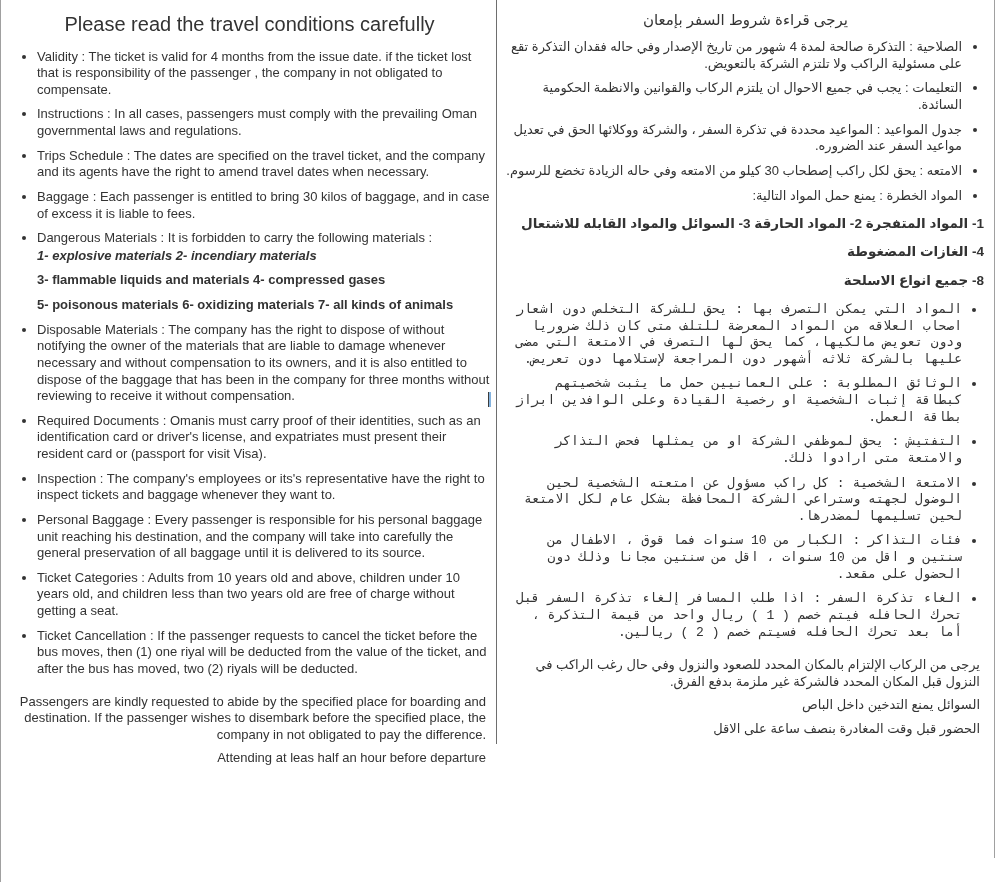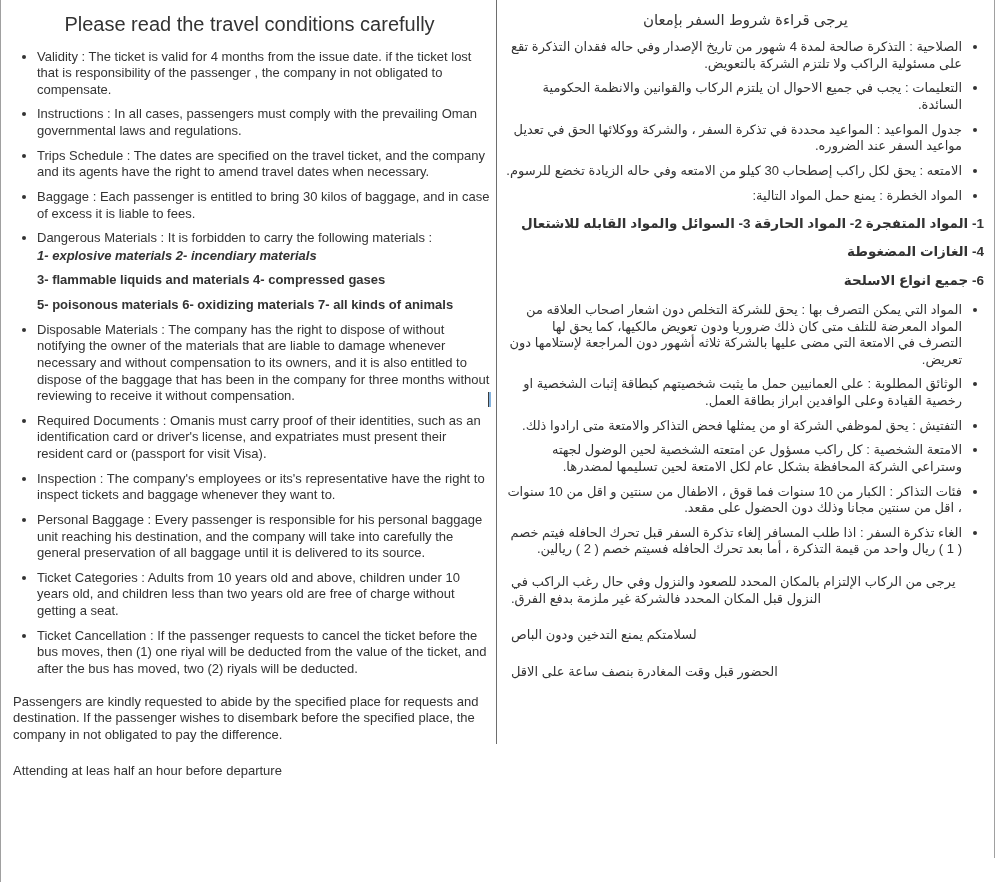--- a/index.html
+++ b/index.html
@@ -30,22 +30,22 @@
   .title{
     font-size:20px;font-weight:400;text-align:center;margin:4px 0 11px 0;color:var(--text);
   }
   .title-ar{font-size:15px;margin:2px 0 10px 0;}
   ul.cond-list{margin:0;padding:0 0 0 30px;list-style:disc;}
   .col-ar ul.cond-list{padding:0 24px 0 0;}
   ul.cond-list li{margin:0 0 8px 0;}
   .bold-line{font-weight:700;margin:8px 0 0 0;}
   .bold-line.first{margin-top:1px;font-style:italic;}
   .ar-bold-line{font-weight:700;font-size:13.5px;margin:11px 2px 0 0;}
-  .ar-list-after{margin-top:13px !important;}
-  .center-p{text-align:left;margin:20px 6px;}
+  .ar-list-after{margin-top:13px !important;font-family:Liberation Mono, monospace;}
+  .center-p{text-align:right;margin:7px 6px;}
   .footer-lead{margin-top:16px;}
   .cursor-artifact{
     position:absolute;left:488px;top:392px;width:3px;height:15px;
     background:linear-gradient(90deg,#3c3c3c 34%,#85b4e0 34%);
   }
 </style>
 </head>
 <body>
 
 <div class="page">
@@ -66,41 +66,41 @@
         <div class="bold-line">3- flammable liquids and materials 4- compressed gases</div>
         <div class="bold-line">5- poisonous materials 6- oxidizing materials 7- all kinds of animals</div>
       </li>
       <li><span>Disposable Materials : The company has the right to dispose of without notifying the owner of the materials that are liable to damage whenever necessary and without compensation to its owners, and it is also entitled to dispose of the baggage that has been in the company for three months without reviewing to receive it without compensation.</span></li>
       <li><span>Required Documents : Omanis must carry proof of their identities, such as an identification card or driver's license, and expatriates must present their resident card or (passport for visit Visa).</span></li>
       <li><span>Inspection : The company's employees or its's representative have the right to inspect tickets and baggage whenever they want to.</span></li>
       <li><span>Personal Baggage : Every passenger is responsible for his personal baggage unit reaching his destination, and the company will take into carefully the general preservation of all baggage until it is delivered to its source.</span></li>
       <li><span>Ticket Categories : Adults from 10 years old and above, children under 10 years old, and children less than two years old are free of charge without getting a seat.</span></li>
       <li><span>Ticket Cancellation : If the passenger requests to cancel the ticket before the bus moves, then (1) one riyal will be deducted from the value of the ticket, and after the bus has moved, two (2) riyals will be deducted.</span></li>
     </ul>
-    <p class="center-p footer-lead">Passengers are kindly requested to abide by the specified place for requests and destination. If the passenger wishes to disembark before the specified place, the company in not obligated to pay the difference.</p>
+    <p class="center-p footer-lead">Passengers are kindly requested to abide by the specified place for boarding and destination. If the passenger wishes to disembark before the specified place, the company in not obligated to pay the difference.</p>
     <p class="center-p">Attending at leas half an hour before departure</p>
   </div>
 
   <div class="col col-ar" dir="rtl">
     <h1 class="title title-ar">يرجى قراءة شروط السفر بإمعان</h1>
     <ul class="cond-list">
       <li><span>الصلاحية : التذكرة صالحة لمدة 4 شهور من تاريخ الإصدار وفي حاله فقدان التذكرة تقع على مسئولية الراكب ولا تلتزم الشركة بالتعويض.</span></li>
       <li><span>التعليمات : يجب في جميع الاحوال ان يلتزم الركاب والقوانين والانظمة الحكومية السائدة.</span></li>
       <li><span>جدول المواعيد : المواعيد محددة في تذكرة السفر ، والشركة ووكلائها الحق في تعديل مواعيد السفر عند الضروره.</span></li>
       <li><span>الامتعه : يحق لكل راكب إصطحاب 30 كيلو من الامتعه وفي حاله الزيادة تخضع للرسوم.</span></li>
       <li><span>المواد الخطرة : يمنع حمل المواد التالية:</span></li>
     </ul>
     <div class="ar-bold-line">1- المواد المتفجرة 2- المواد الحارقة 3- السوائل والمواد القابله للاشتعال</div>
     <div class="ar-bold-line">4- الغازات المضغوطة</div>
-    <div class="ar-bold-line">6- جميع انواع الاسلحة</div>
+    <div class="ar-bold-line">8- جميع انواع الاسلحة</div>
     <ul class="cond-list ar-list-after">
       <li><span>المواد التي يمكن التصرف بها : يحق للشركة التخلص دون اشعار اصحاب العلاقه من المواد المعرضة للتلف متى كان ذلك ضروريا ودون تعويض مالكيها، كما يحق لها التصرف في الامتعة التي مضى عليها بالشركة ثلاثه أشهور دون المراجعة لإستلامها دون تعريض.</span></li>
       <li><span>الوثائق المطلوبة : على العمانيين حمل ما يثبت شخصيتهم كبطاقة إثبات الشخصية او رخصية القيادة وعلى الوافدين ابراز بطاقة العمل.</span></li>
       <li><span>التفتيش : يحق لموظفي الشركة او من يمثلها فحض التذاكر والامتعة متى ارادوا ذلك.</span></li>
       <li><span>الامتعة الشخصية : كل راكب مسؤول عن امتعته الشخصية لحين الوضول لجهته وستراعي الشركة المحافظة بشكل عام لكل الامتعة لحين تسليمها لمضدرها.</span></li>
       <li><span>فئات التذاكر : الكبار من 10 سنوات فما قوق ، الاطفال من سنتين و اقل من 10 سنوات ، اقل من سنتين مجانا وذلك دون الحضول على مقعد.</span></li>
       <li><span>الغاء تذكرة السفر : اذا طلب المسافر إلغاء تذكرة السفر قبل تحرك الحافله فيتم خصم ( 1 ) ريال واحد من قيمة التذكرة ، أما بعد تحرك الحافله فسيتم خصم ( 2 ) ريالين.</span></li>
     </ul>
     <p class="center-p footer-lead">يرجى من الركاب الإلتزام بالمكان المحدد للصعود والنزول وفي حال رغب الراكب في النزول قبل المكان المحدد فالشركة غير ملزمة بدفع الفرق.</p>
-    <p class="center-p">لسلامتكم يمنع التدخين ودون الباص</p>
+    <p class="center-p">السوائل يمنع التدخين داخل الباص</p>
     <p class="center-p">الحضور قبل وقت المغادرة بنصف ساعة على الاقل</p>
   </div>
 </div>
 
 </body></html>

